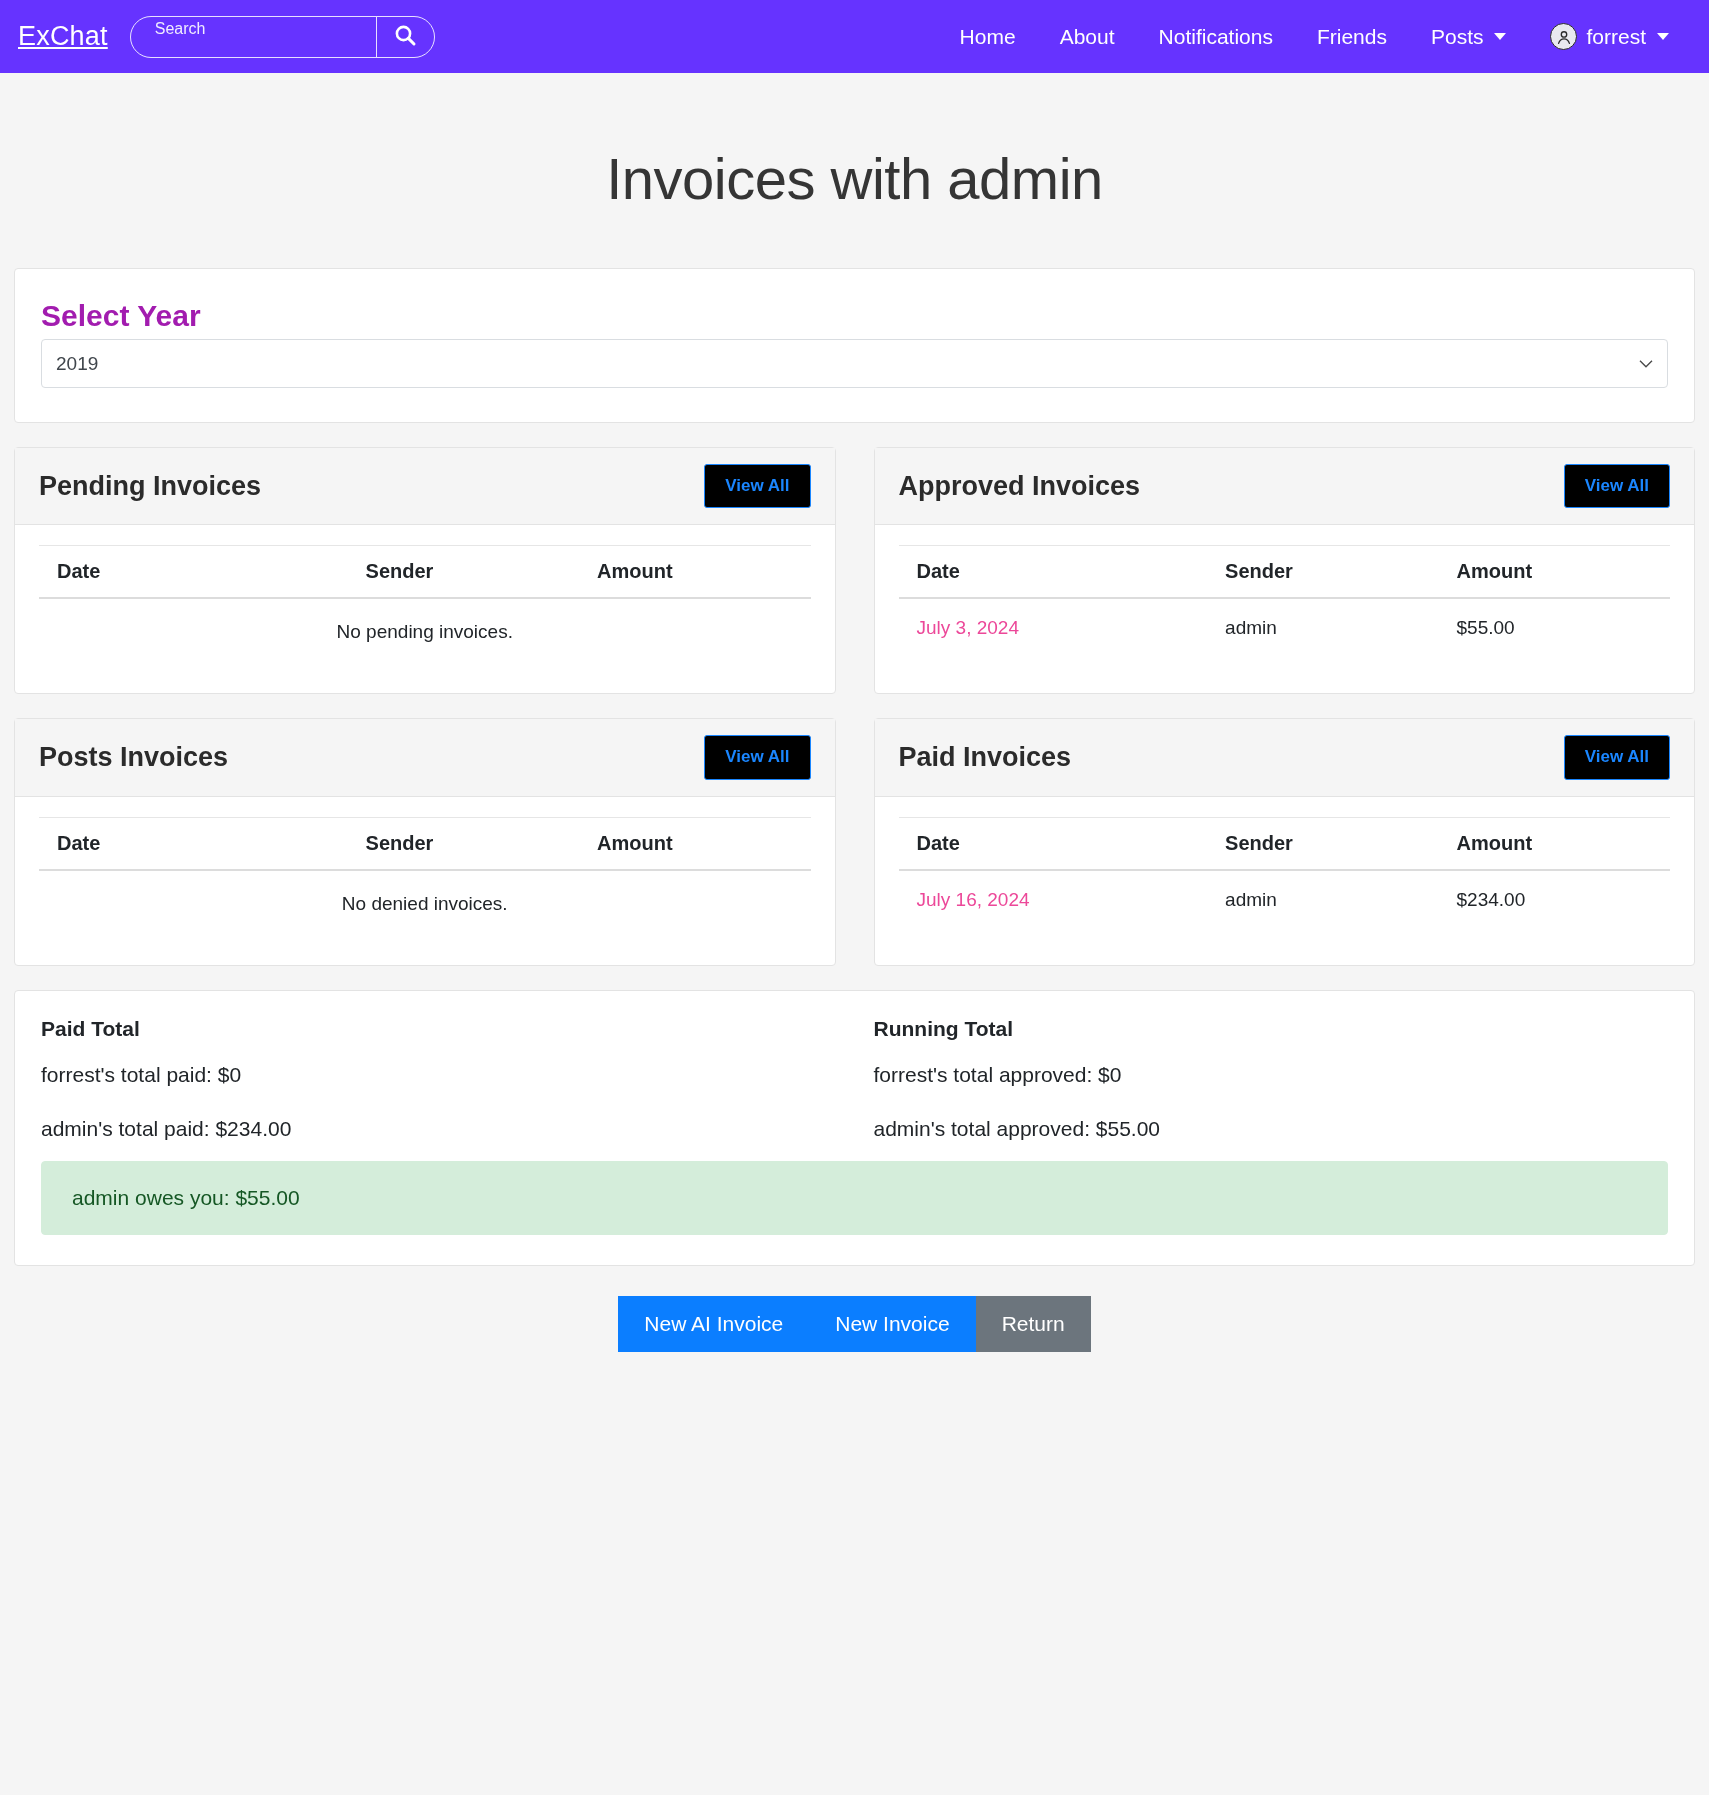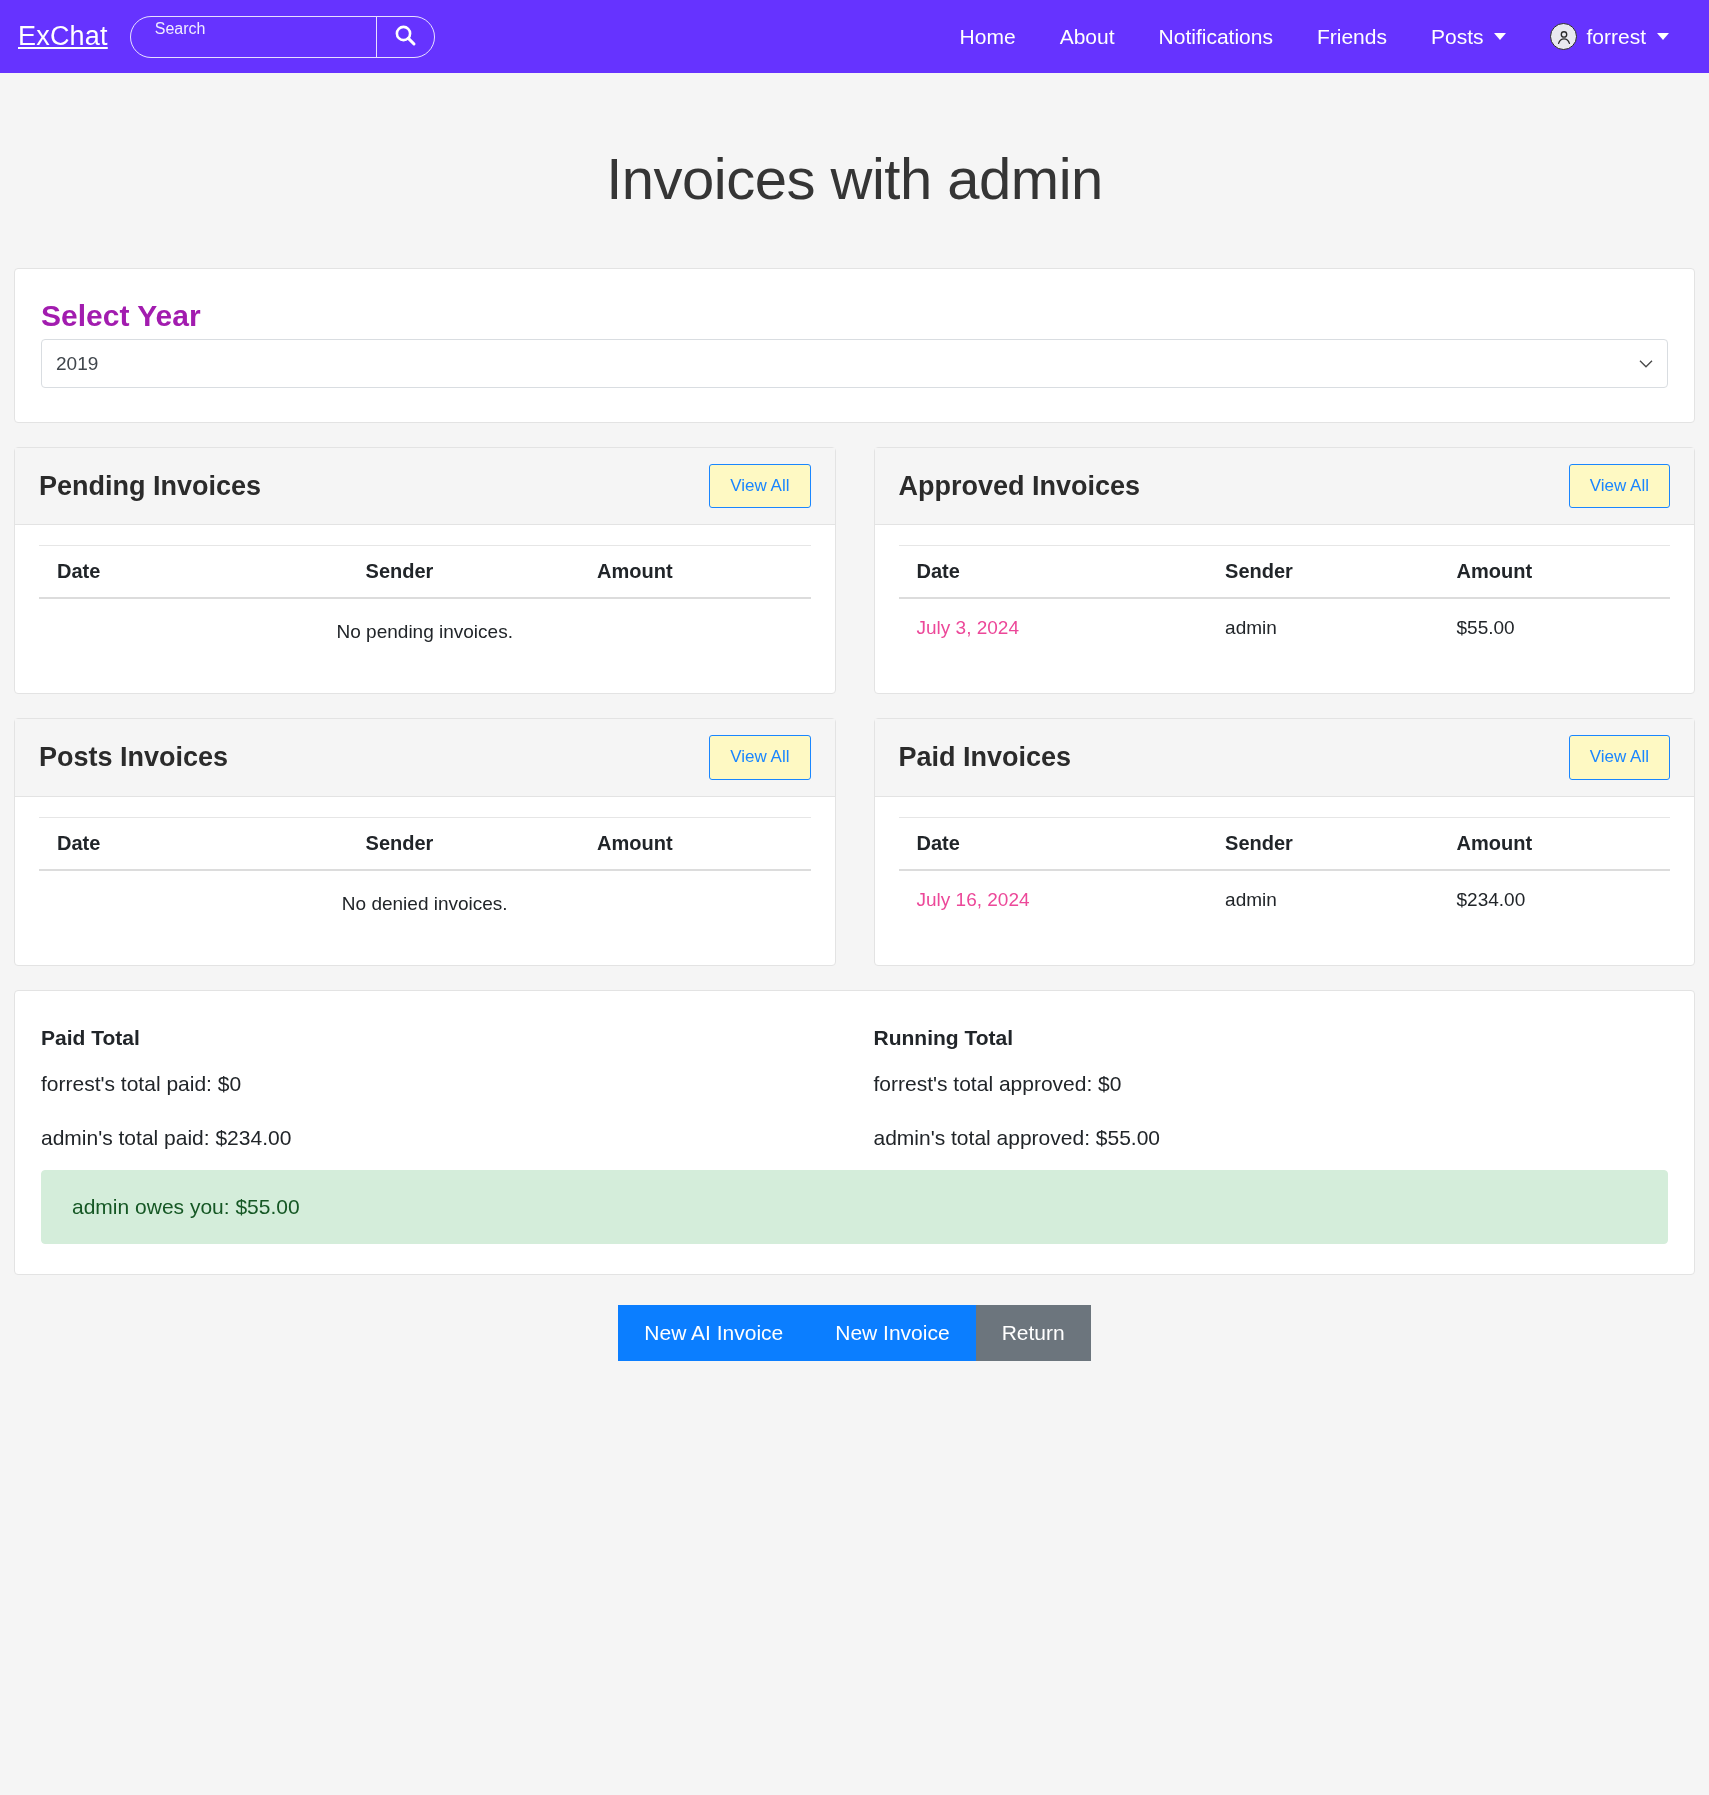--- a/index.html
+++ b/index.html
@@ -130,27 +130,28 @@
     font-size: 27px;
     font-weight: 600;
     color: #2b2b2b;
     margin: 0;
   }
   .card-body { padding: 26px 24px 30px 24px; }
 
   .btn-outline {
     border: 1px solid #1a86ff;
     color: #1a86ff;
-    background: #fef9c3;
+    background: #000000;
     font-size: 17px;
     padding: 11px 20px;
     border-radius: 3px;
     cursor: pointer;
     font-family: "Liberation Sans", sans-serif;
     line-height: 1.2;
+    font-weight: bold;
   }
 
   
   .year-card .card-body { padding: 30px 26px 34px 26px; }
   .form-label {
     font-size: 30px;
     font-weight: 600;
     color: #a21caf;
     display: block;
     margin: 0 0 6px 0;
@@ -221,21 +222,21 @@
   .summary-card .card-body { padding: 26px 26px 30px 26px; }
   .summary-grid {
     display: grid;
     grid-template-columns: 1fr 1fr;
     column-gap: 38px;
   }
   .sum-h {
     font-size: 21px;
     font-weight: 700;
     color: #212529;
-    margin: 9px 0 22px 0;
+    margin: 0 0 22px 0;
   }
   .sum-line {
     font-size: 21px;
     color: #212529;
     margin: 0 0 30px 0;
   }
   .sum-line:last-child { margin-bottom: 0; }
   .alert-success {
     margin-top: 20px;
     background: #d4edda;

